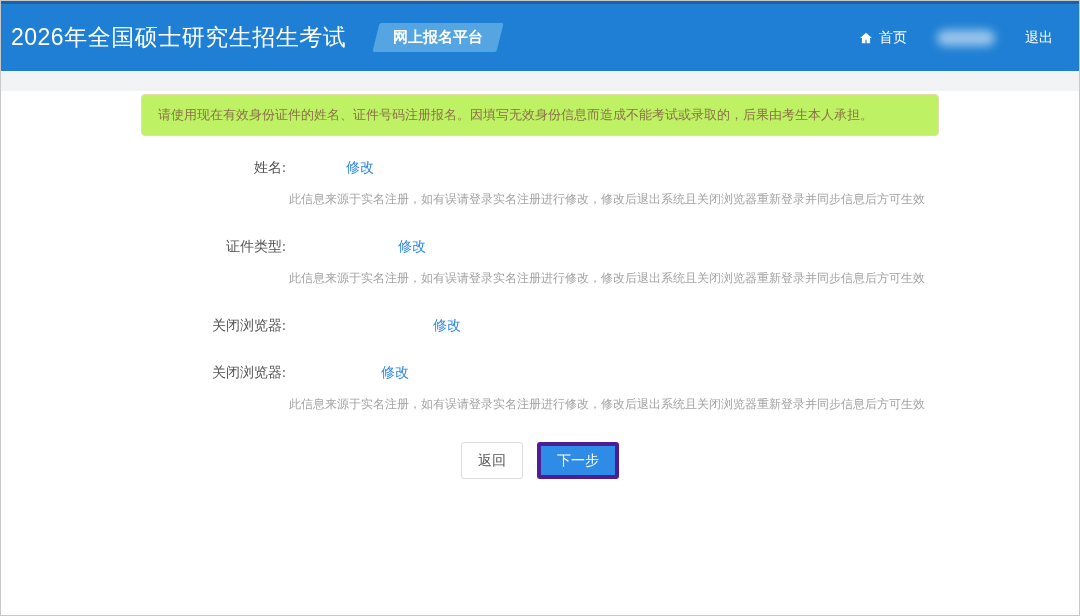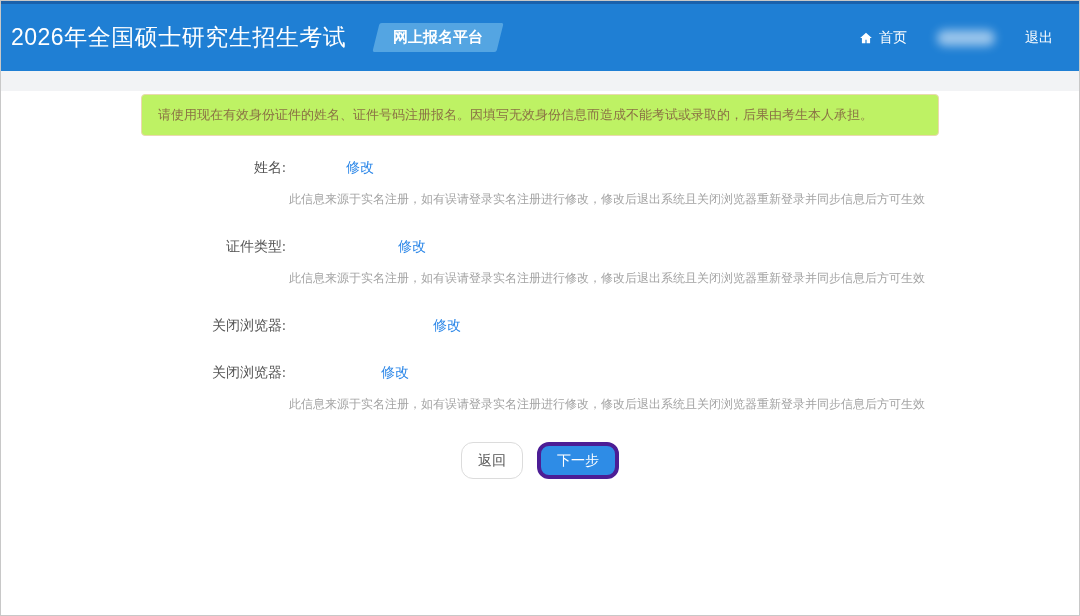--- a/index.html
+++ b/index.html
@@ -32,21 +32,21 @@
   .field-block { margin-bottom:27px; }
   .field-row { display:flex; align-items:center; height:20px; }
   .field-label { width:285px; text-align:right; font-size:14px; color:#555; flex-shrink:0; }
   .field-value { margin-left:3px; display:inline-block; font-size:14px; color:#333; }
   .vw0{ width:57px; } .vw1{ width:109px; } .vw2{ width:144px; } .vw3{ width:92px; }
   .modify-link { font-size:14px; color:#2a86e8; text-decoration:none; cursor:pointer; }
   .field-hint { margin:10px 0 0 288px; max-width:640px; font-size:12px; color:#a3a3a3; line-height:22px; }
 
   
   .btn-bar { display:flex; justify-content:center; gap:14px; }
-  .btn { font-family:inherit; font-size:14px; border-radius:12px; padding:6px 16px; cursor:pointer; line-height:17px; }
+  .btn { font-family:inherit; font-size:14px; border-radius:3px; padding:6px 16px; cursor:pointer; line-height:17px; }
   .btn-back { background:#fff; border:1px solid #dcdcdc; color:#555; }
   .btn-next { background:#2e8ce6; border:4px solid #4c1d95; color:#fff; }
 </style>
 </head>
 <body>
 
 <div class="frame">
 
   <div class="hdr-strip"></div>
 

